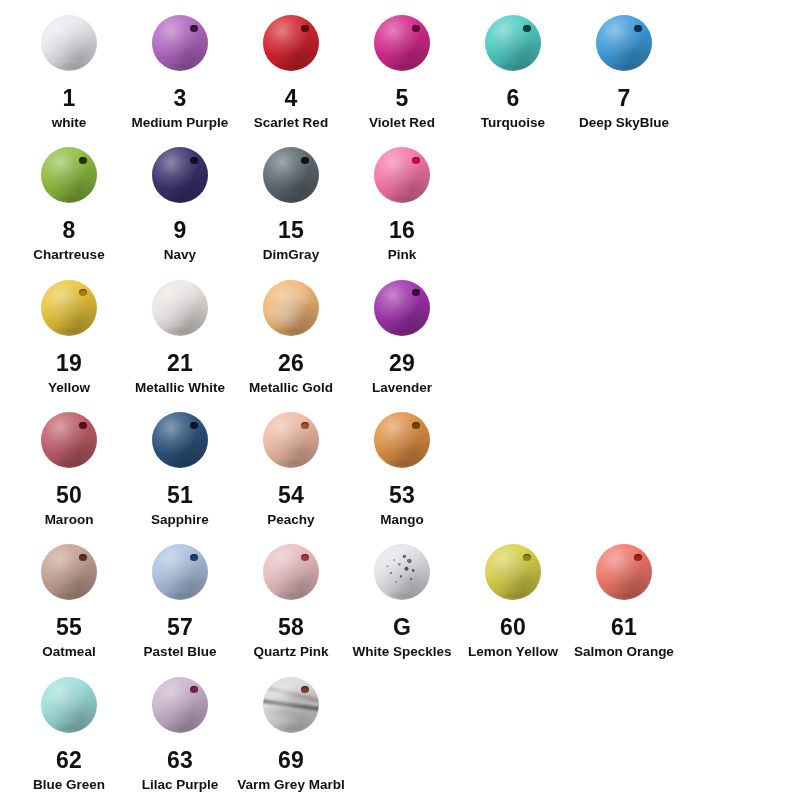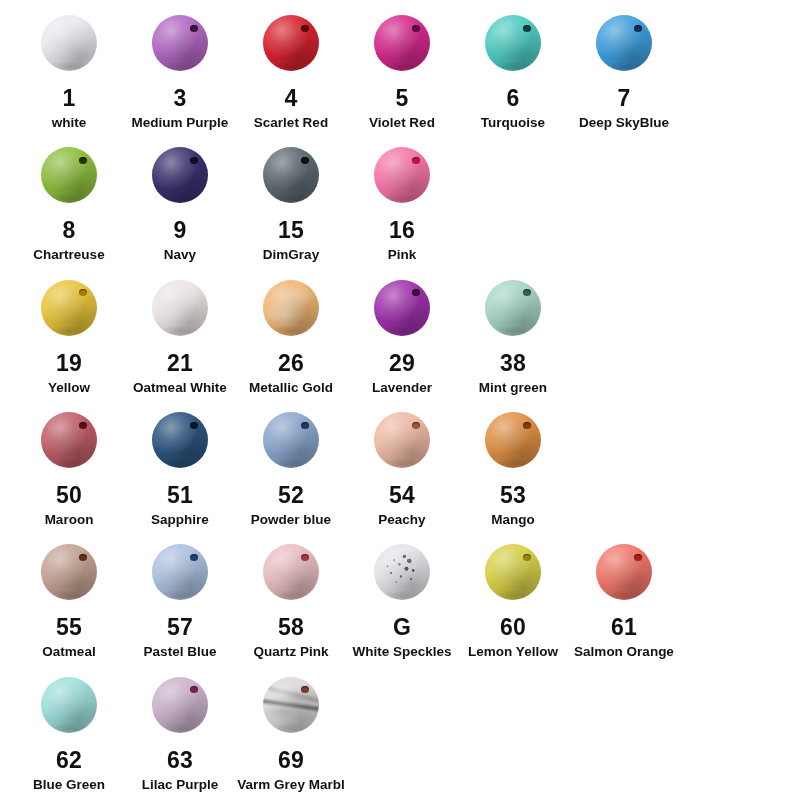--- a/index.html
+++ b/index.html
@@ -270,21 +270,21 @@
         <div class="bead-name">Yellow</div>
       </div>
       <div class="swatch-cell">
         <div class="bead-wrap">
           <div class="bead finish-metallic no-hole" style="background: radial-gradient(circle at 36% 30%, rgb(236, 230, 228) 0%, rgb(236, 230, 228) 42%, rgba(0, 0, 0, 0.1) 82%, rgba(0, 0, 0, 0.22) 100%) rgb(236, 230, 228);">
             <div class="bead-texture"></div>
             <div class="bead-shade"></div>
           </div>
         </div>
         <div class="bead-code">21</div>
-        <div class="bead-name">Oatmeal White</div>
+        <div class="bead-name">Metallic White</div>
       </div>
       <div class="swatch-cell">
         <div class="bead-wrap">
           <div class="bead finish-metallic no-hole" style="background: radial-gradient(circle at 36% 30%, rgb(240, 181, 115) 0%, rgb(240, 181, 115) 42%, rgba(0, 0, 0, 0.1) 82%, rgba(0, 0, 0, 0.22) 100%) rgb(240, 181, 115);">
             <div class="bead-texture"></div>
             <div class="bead-shade"></div>
           </div>
         </div>
         <div class="bead-code">26</div>
         <div class="bead-name">Metallic Gold</div>
@@ -292,30 +292,20 @@
       <div class="swatch-cell">
         <div class="bead-wrap">
           <div class="bead finish-matte" style="background: radial-gradient(circle at 36% 30%, rgb(160, 50, 173) 0%, rgb(160, 50, 173) 42%, rgba(0, 0, 0, 0.1) 82%, rgba(0, 0, 0, 0.22) 100%) rgb(160, 50, 173);">
             <div class="bead-shade"></div>
             <div class="bead-hole" style="background: rgb(59, 10, 66);"></div>
           </div>
         </div>
         <div class="bead-code">29</div>
         <div class="bead-name">Lavender</div>
       </div>
-      <div class="swatch-cell">
-        <div class="bead-wrap">
-          <div class="bead finish-matte" style="background: radial-gradient(circle at 36% 30%, rgb(168, 214, 200) 0%, rgb(168, 214, 200) 42%, rgba(0, 0, 0, 0.1) 82%, rgba(0, 0, 0, 0.22) 100%) rgb(168, 214, 200);">
-            <div class="bead-shade"></div>
-            <div class="bead-hole" style="background: rgb(49, 97, 79);"></div>
-          </div>
-        </div>
-        <div class="bead-code">38</div>
-        <div class="bead-name">Mint green</div>
-      </div>
     </div>
     <div class="swatch-row">
       <div class="swatch-cell">
         <div class="bead-wrap">
           <div class="bead finish-matte" style="background: radial-gradient(circle at 36% 30%, rgb(192, 95, 105) 0%, rgb(192, 95, 105) 42%, rgba(0, 0, 0, 0.1) 82%, rgba(0, 0, 0, 0.22) 100%) rgb(192, 95, 105);">
             <div class="bead-shade"></div>
             <div class="bead-hole" style="background: rgb(90, 18, 25);"></div>
           </div>
         </div>
         <div class="bead-code">50</div>
@@ -326,30 +316,20 @@
           <div class="bead finish-matte" style="background: radial-gradient(circle at 36% 30%, rgb(45, 85, 128) 0%, rgb(45, 85, 128) 42%, rgba(0, 0, 0, 0.1) 82%, rgba(0, 0, 0, 0.22) 100%) rgb(45, 85, 128);">
             <div class="bead-shade"></div>
             <div class="bead-hole" style="background: rgb(7, 23, 37);"></div>
           </div>
         </div>
         <div class="bead-code">51</div>
         <div class="bead-name">Sapphire</div>
       </div>
       <div class="swatch-cell">
         <div class="bead-wrap">
-          <div class="bead finish-matte" style="background: radial-gradient(circle at 36% 30%, rgb(138, 167, 205) 0%, rgb(138, 167, 205) 42%, rgba(0, 0, 0, 0.1) 82%, rgba(0, 0, 0, 0.22) 100%) rgb(138, 167, 205);">
-            <div class="bead-shade"></div>
-            <div class="bead-hole" style="background: rgb(28, 58, 94);"></div>
-          </div>
-        </div>
-        <div class="bead-code">52</div>
-        <div class="bead-name">Powder blue</div>
-      </div>
-      <div class="swatch-cell">
-        <div class="bead-wrap">
           <div class="bead finish-matte" style="background: radial-gradient(circle at 36% 30%, rgb(240, 187, 166) 0%, rgb(240, 187, 166) 42%, rgba(0, 0, 0, 0.1) 82%, rgba(0, 0, 0, 0.22) 100%) rgb(240, 187, 166);">
             <div class="bead-shade"></div>
             <div class="bead-hole" style="background: rgb(157, 84, 48);"></div>
           </div>
         </div>
         <div class="bead-code">54</div>
         <div class="bead-name">Peachy</div>
       </div>
       <div class="swatch-cell">
         <div class="bead-wrap">

